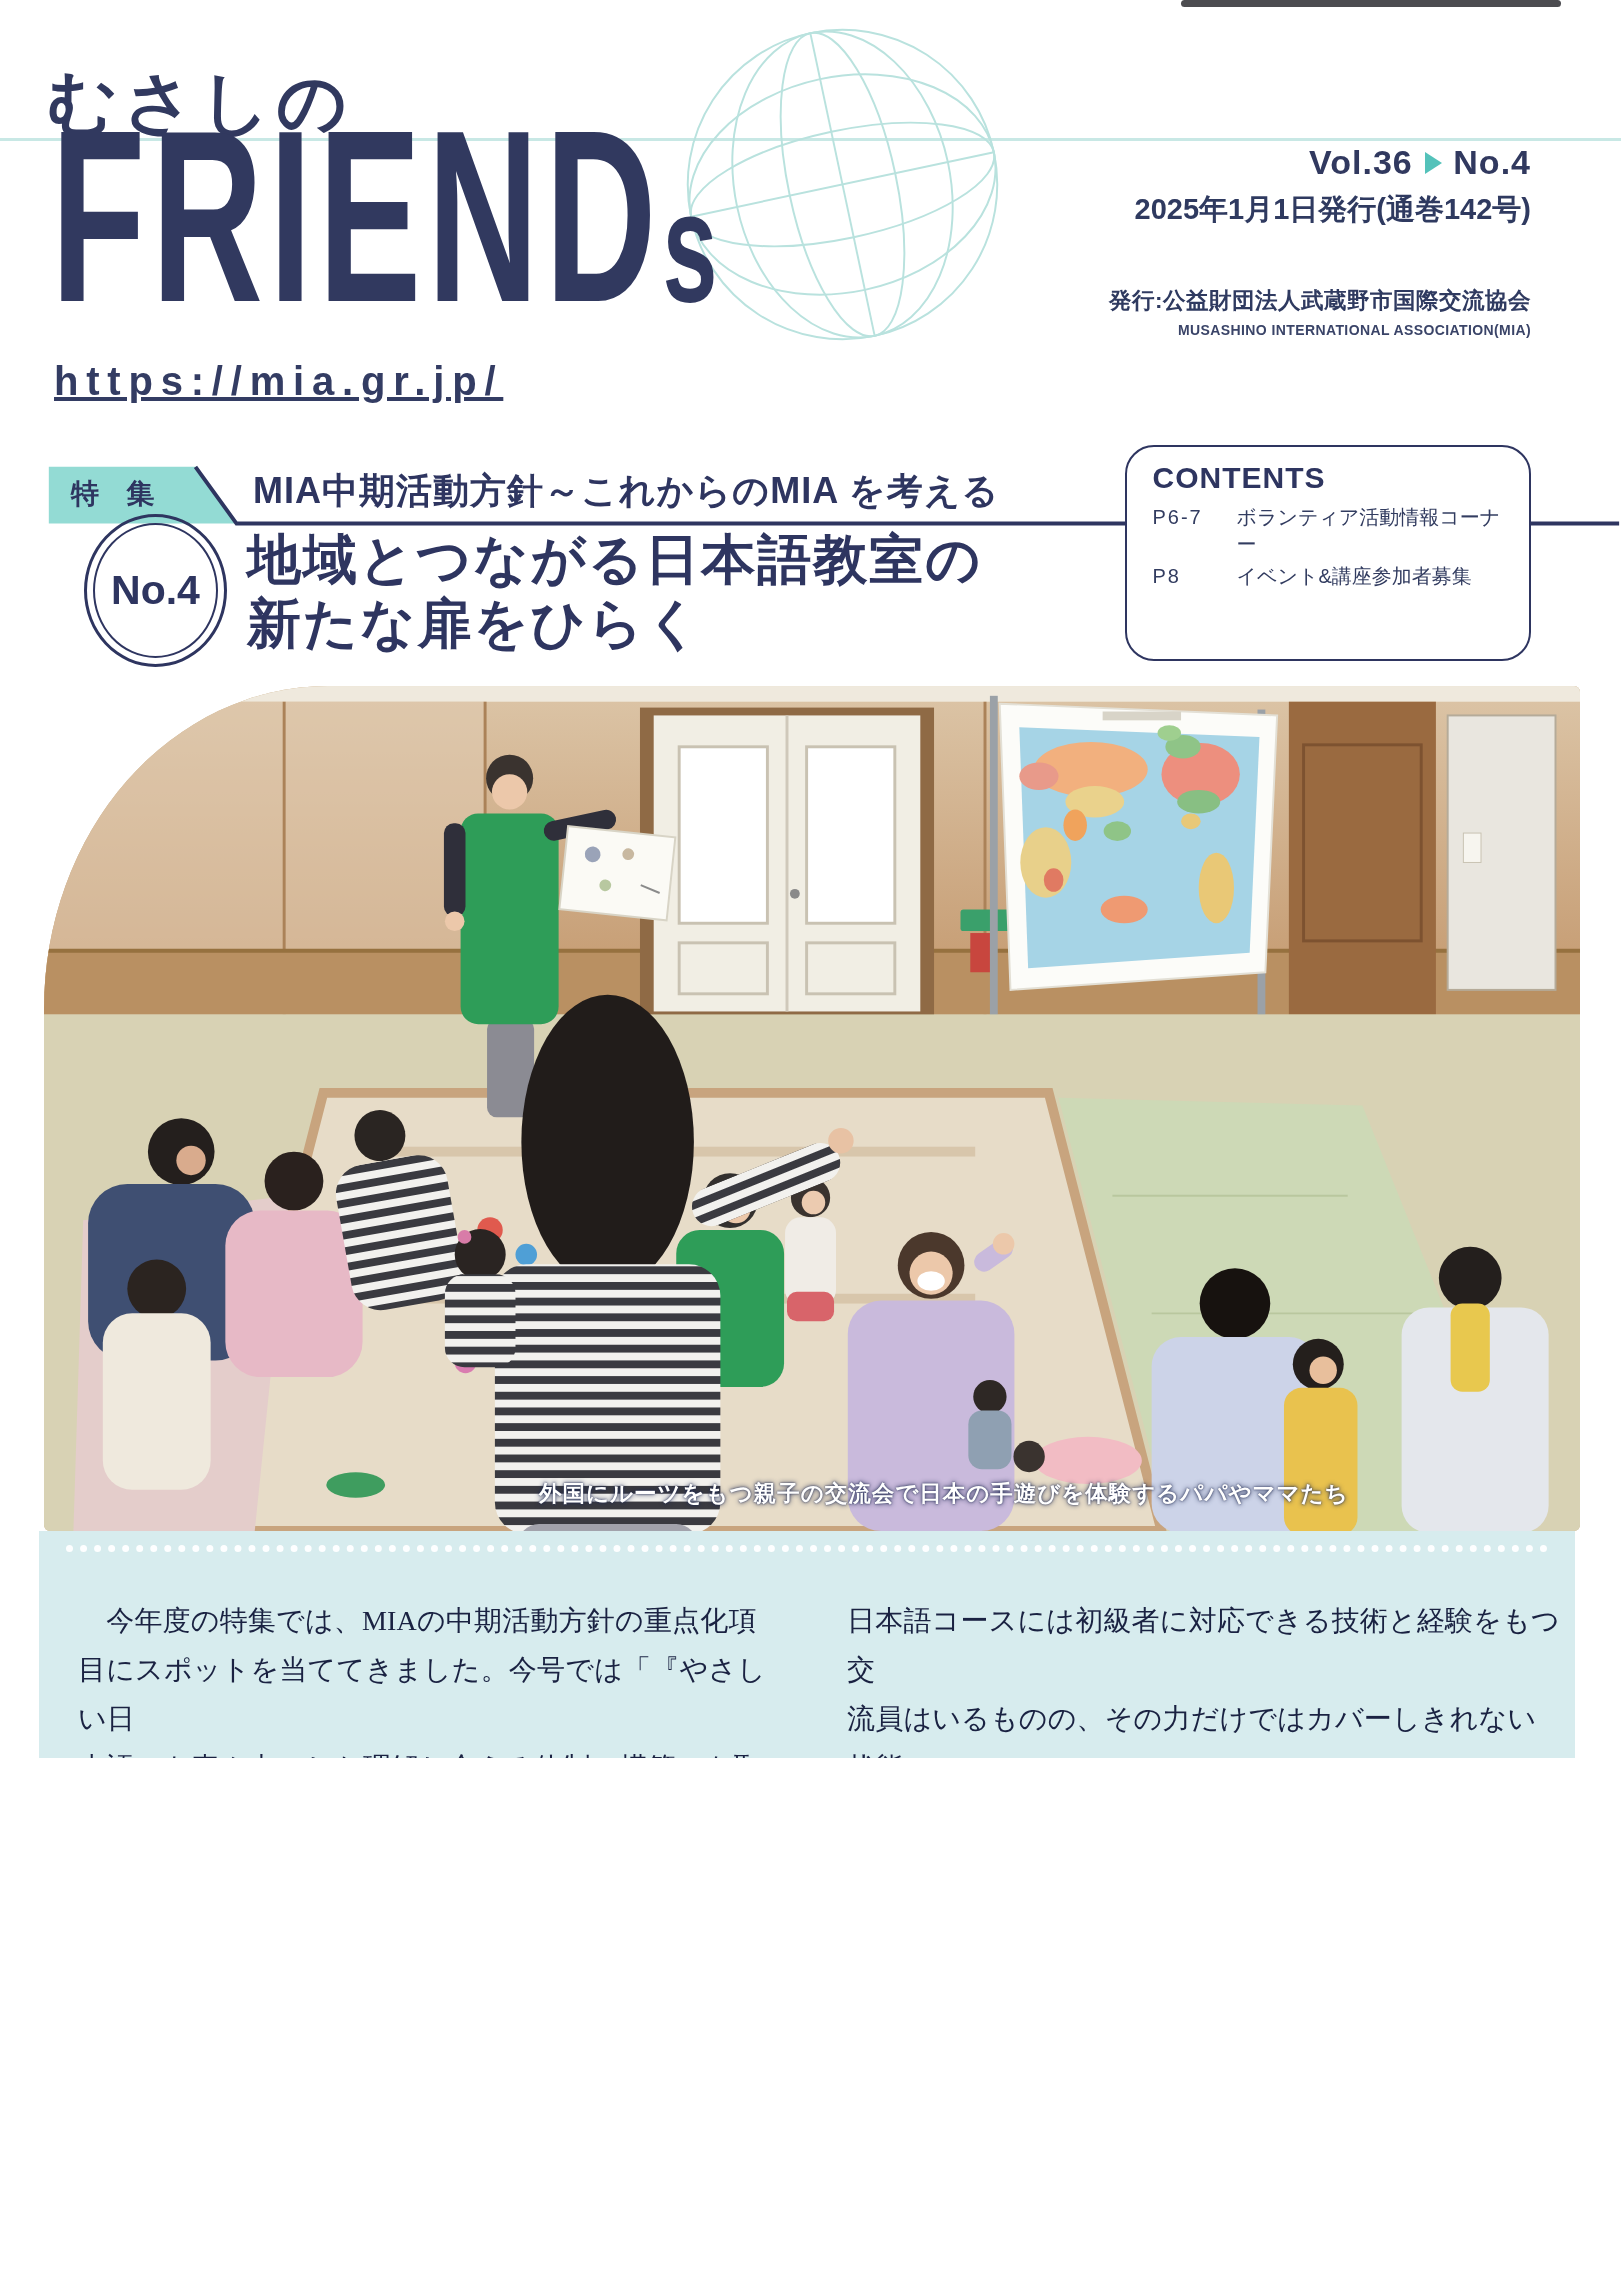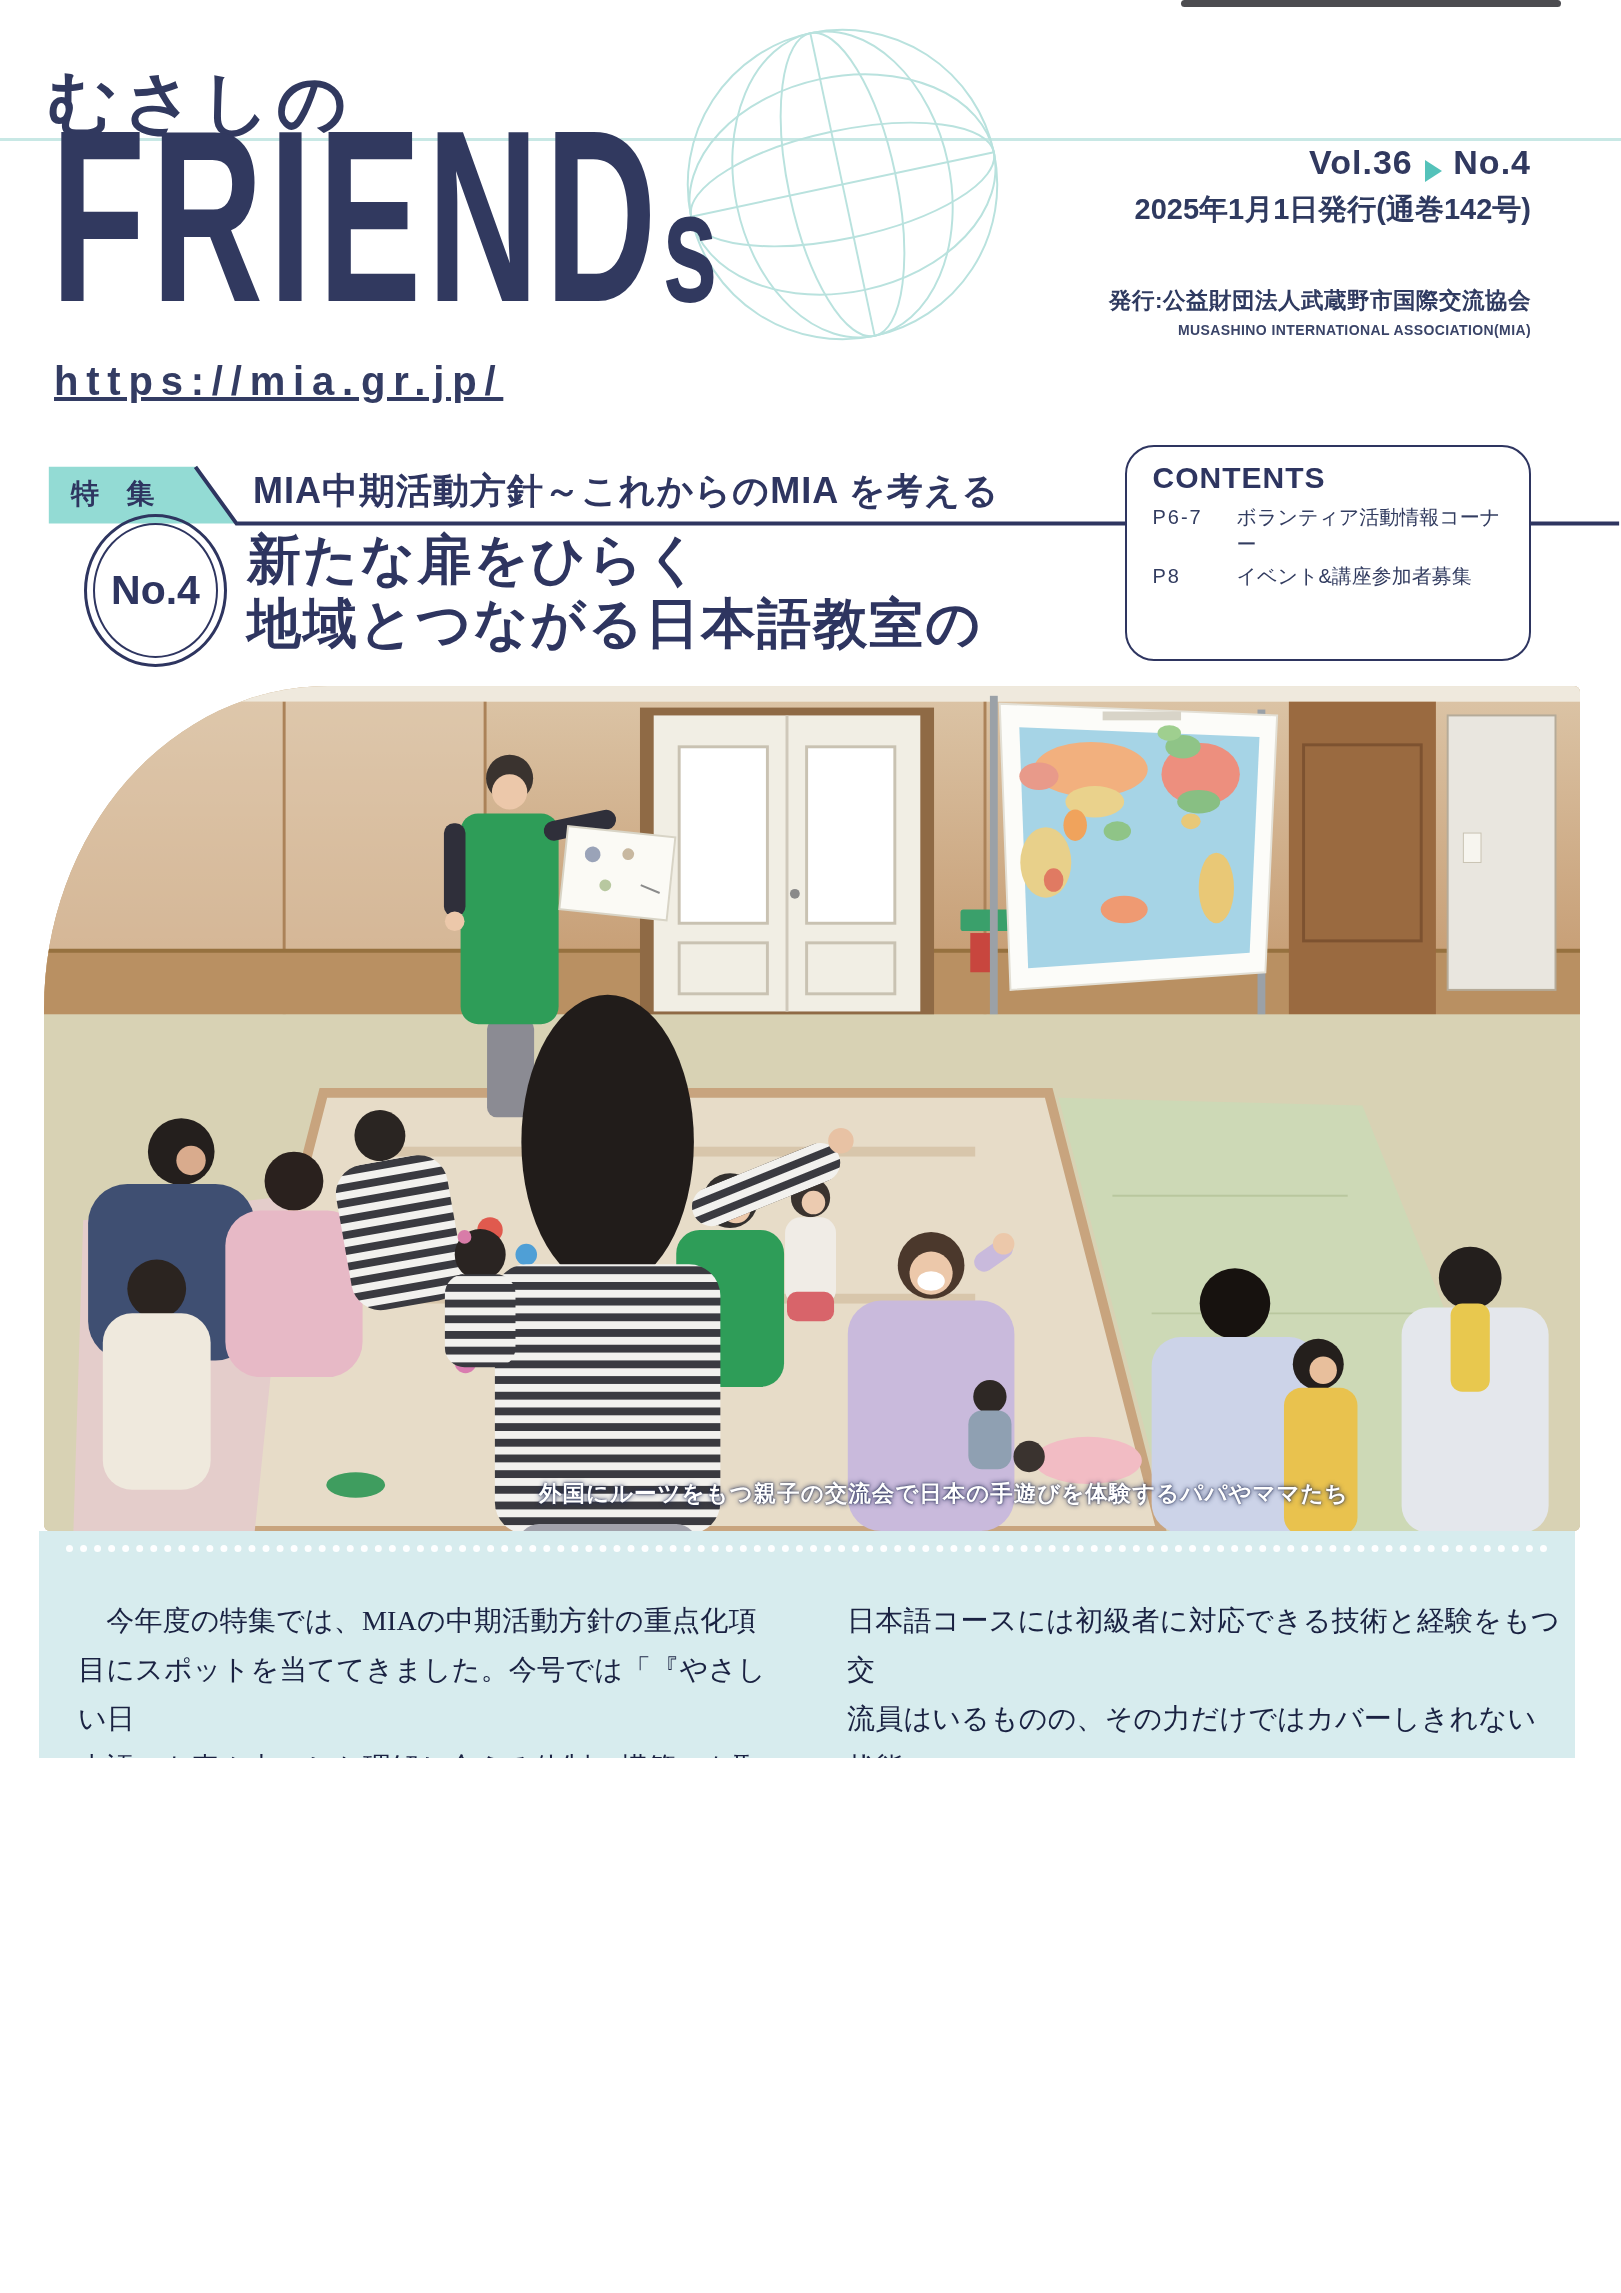--- a/index.html
+++ b/index.html
@@ -8,21 +8,21 @@
   
   .teal-hairline{position:absolute;left:0;top:138px;width:1621px;height:2.9px;background:#c8e8e5;}
   .globe{position:absolute;left:676px;top:17.6px;z-index:0;}
   .title-jp{position:absolute;left:47px;top:57px;font-size:69px;font-weight:700;
             letter-spacing:5.9px;color:#31395f;z-index:2;}
   .title-en{position:absolute;left:51px;top:94px;font-weight:700;font-size:245px;line-height:1;
             letter-spacing:9.8px;color:#31395f;transform:scaleX(0.63);transform-origin:left top;
             z-index:2;white-space:nowrap;}
   .title-en .small-s{font-size:157px;letter-spacing:0;}
   .issue-block{position:absolute;right:90px;top:143px;text-align:right;z-index:3;}
-  .vol-line{display:flex;justify-content:flex-end;align-items:flex-end;gap:11.8px;
+  .vol-line{display:flex;justify-content:flex-end;align-items:center;gap:11.8px;
             font-size:34px;font-weight:700;color:#31395f;letter-spacing:1px;}
   .tri{width:0;height:0;border-left:17.6px solid #54c2ba;border-top:11.8px solid transparent;
        border-bottom:11.8px solid transparent;}
   .issue-date{margin-top:7.8px;font-size:29px;font-weight:700;color:#2f3a60;}
   .publisher{margin-top:55px;font-size:22.5px;font-weight:700;color:#2f3a60;letter-spacing:0.5px;}
   .publisher-en{margin-top:5.9px;font-size:14px;font-weight:700;color:#3a4468;letter-spacing:0.4px;}
   .url{position:absolute;left:54px;top:359px;font-size:40px;font-weight:700;
        letter-spacing:7.8px;color:#333c63;z-index:2;text-decoration:underline;}
   
   .band-svg{position:absolute;left:0;top:461px;z-index:1;}
@@ -104,22 +104,22 @@
     <path d="M198,6 L240,64 L1654,64" fill="none" stroke="#2e3560" stroke-width="4"></path>
   </svg>
   <div class="badge-label">特 集</div>
   <div class="series-title">MIA中期活動方針～これからのMIA を考える</div>
 
   <div class="no-circle">
     <span class="inner-ring"></span>
     <span class="no-label">No.4</span>
   </div>
   <div class="headline">
+    <div>地域とつながる日本語教室の</div>
     <div>新たな扉をひらく</div>
-    <div>地域とつながる日本語教室の</div>
   </div>
 
   <div class="contents-box">
     <div class="contents-title">CONTENTS</div>
     <div class="contents-rows">
       <div class="c-row">
         <span class="c-page">P6-7</span>
         <span>ボランティア活動情報コーナー</span>
       </div>
       <div class="c-row">

